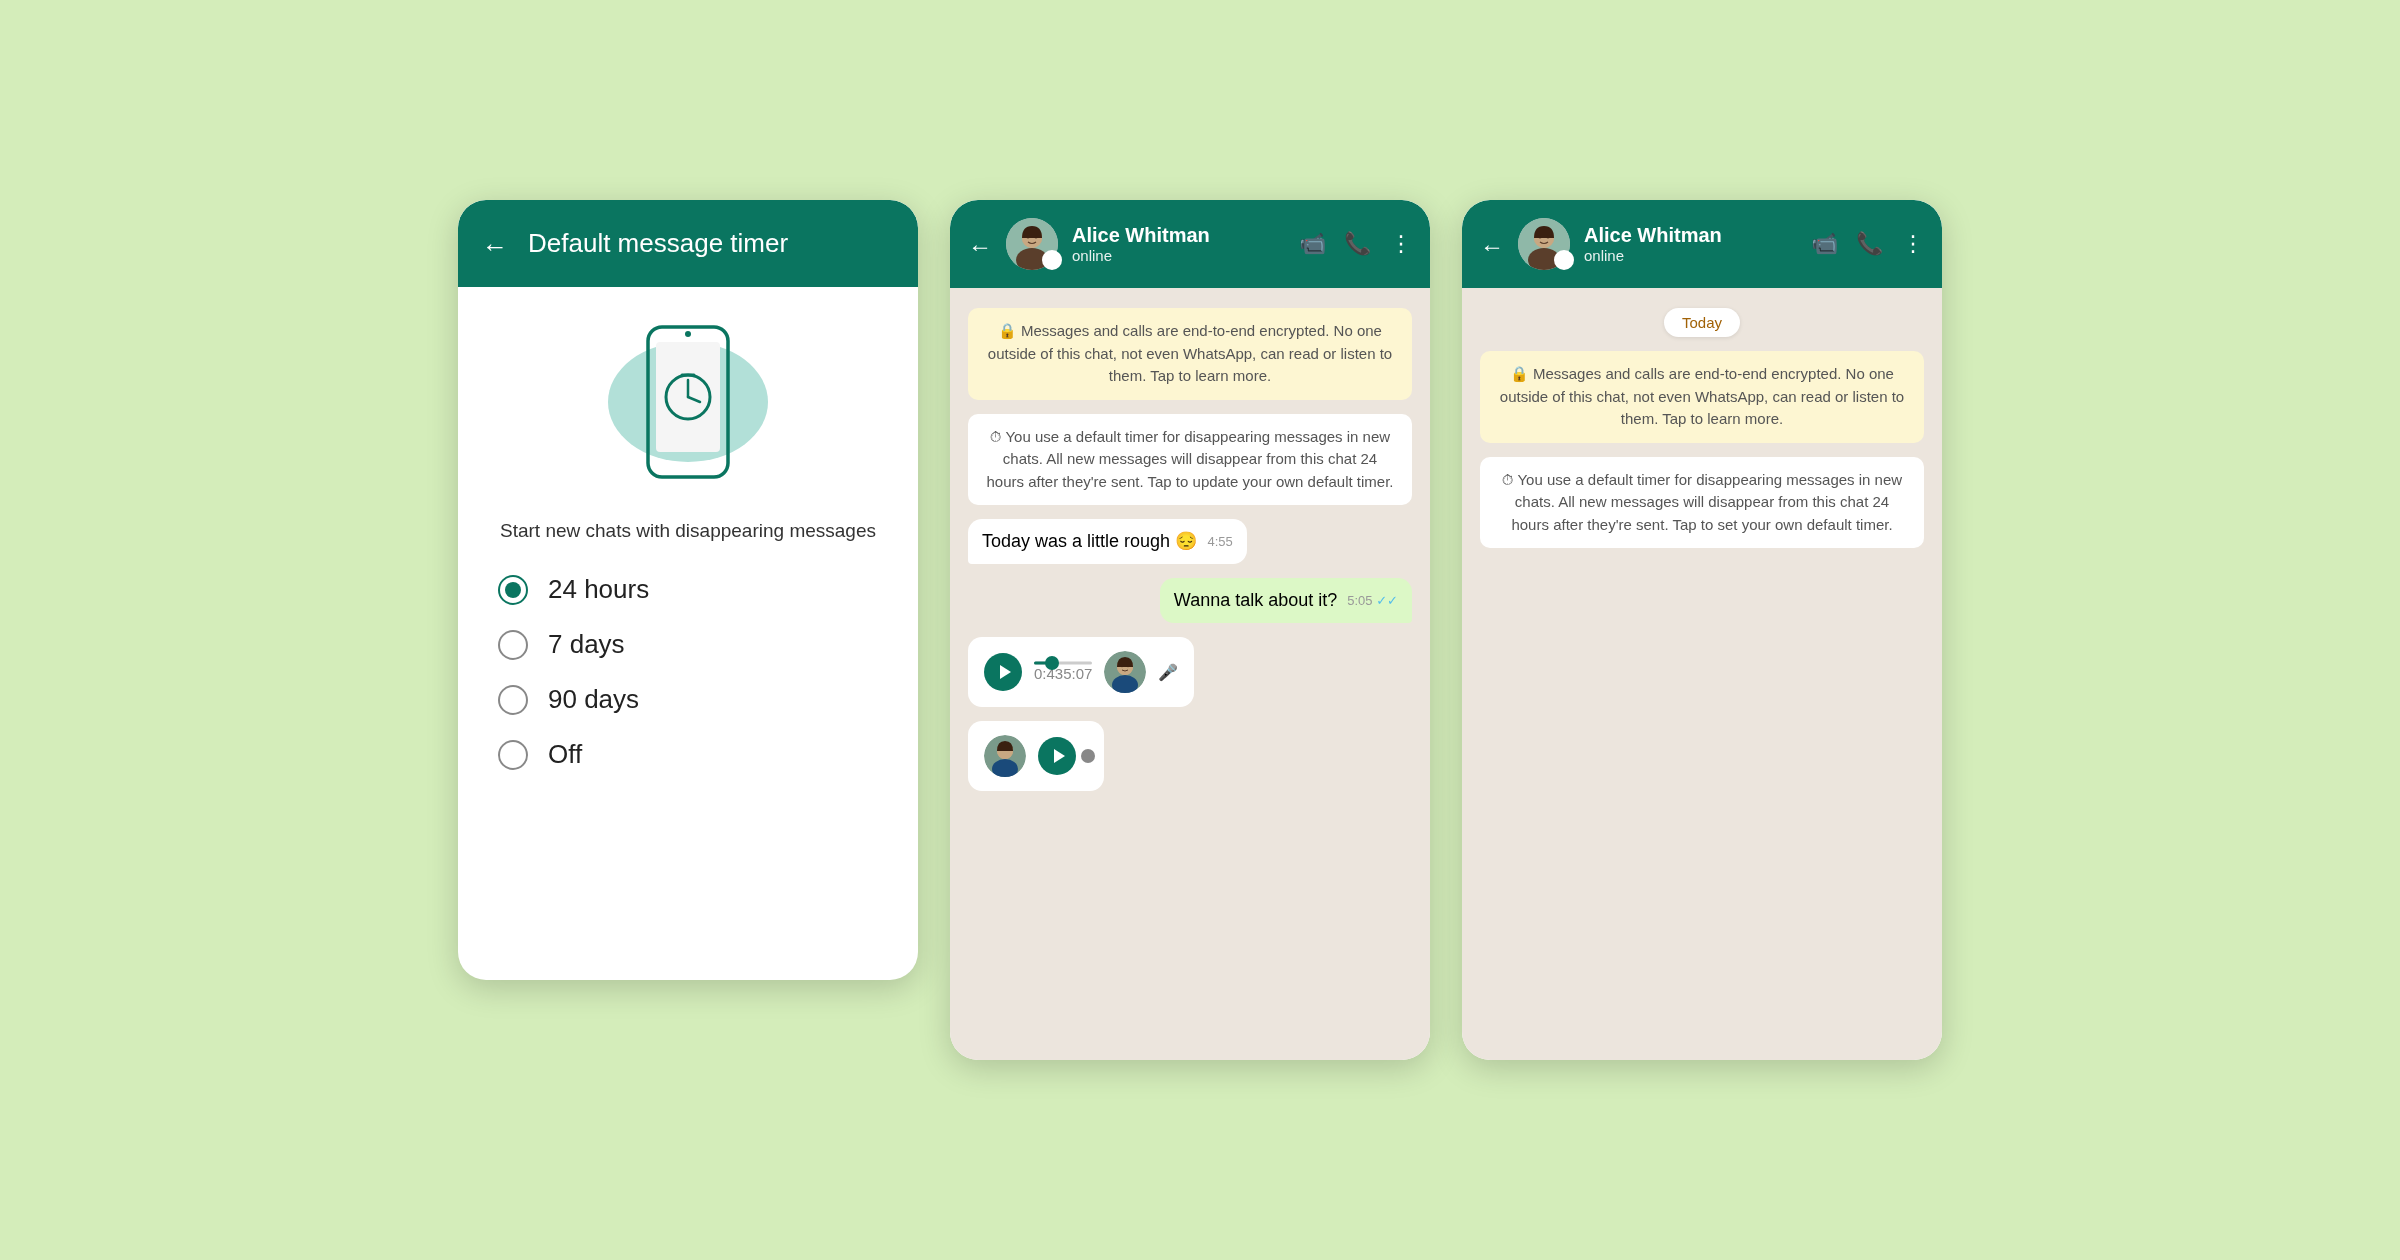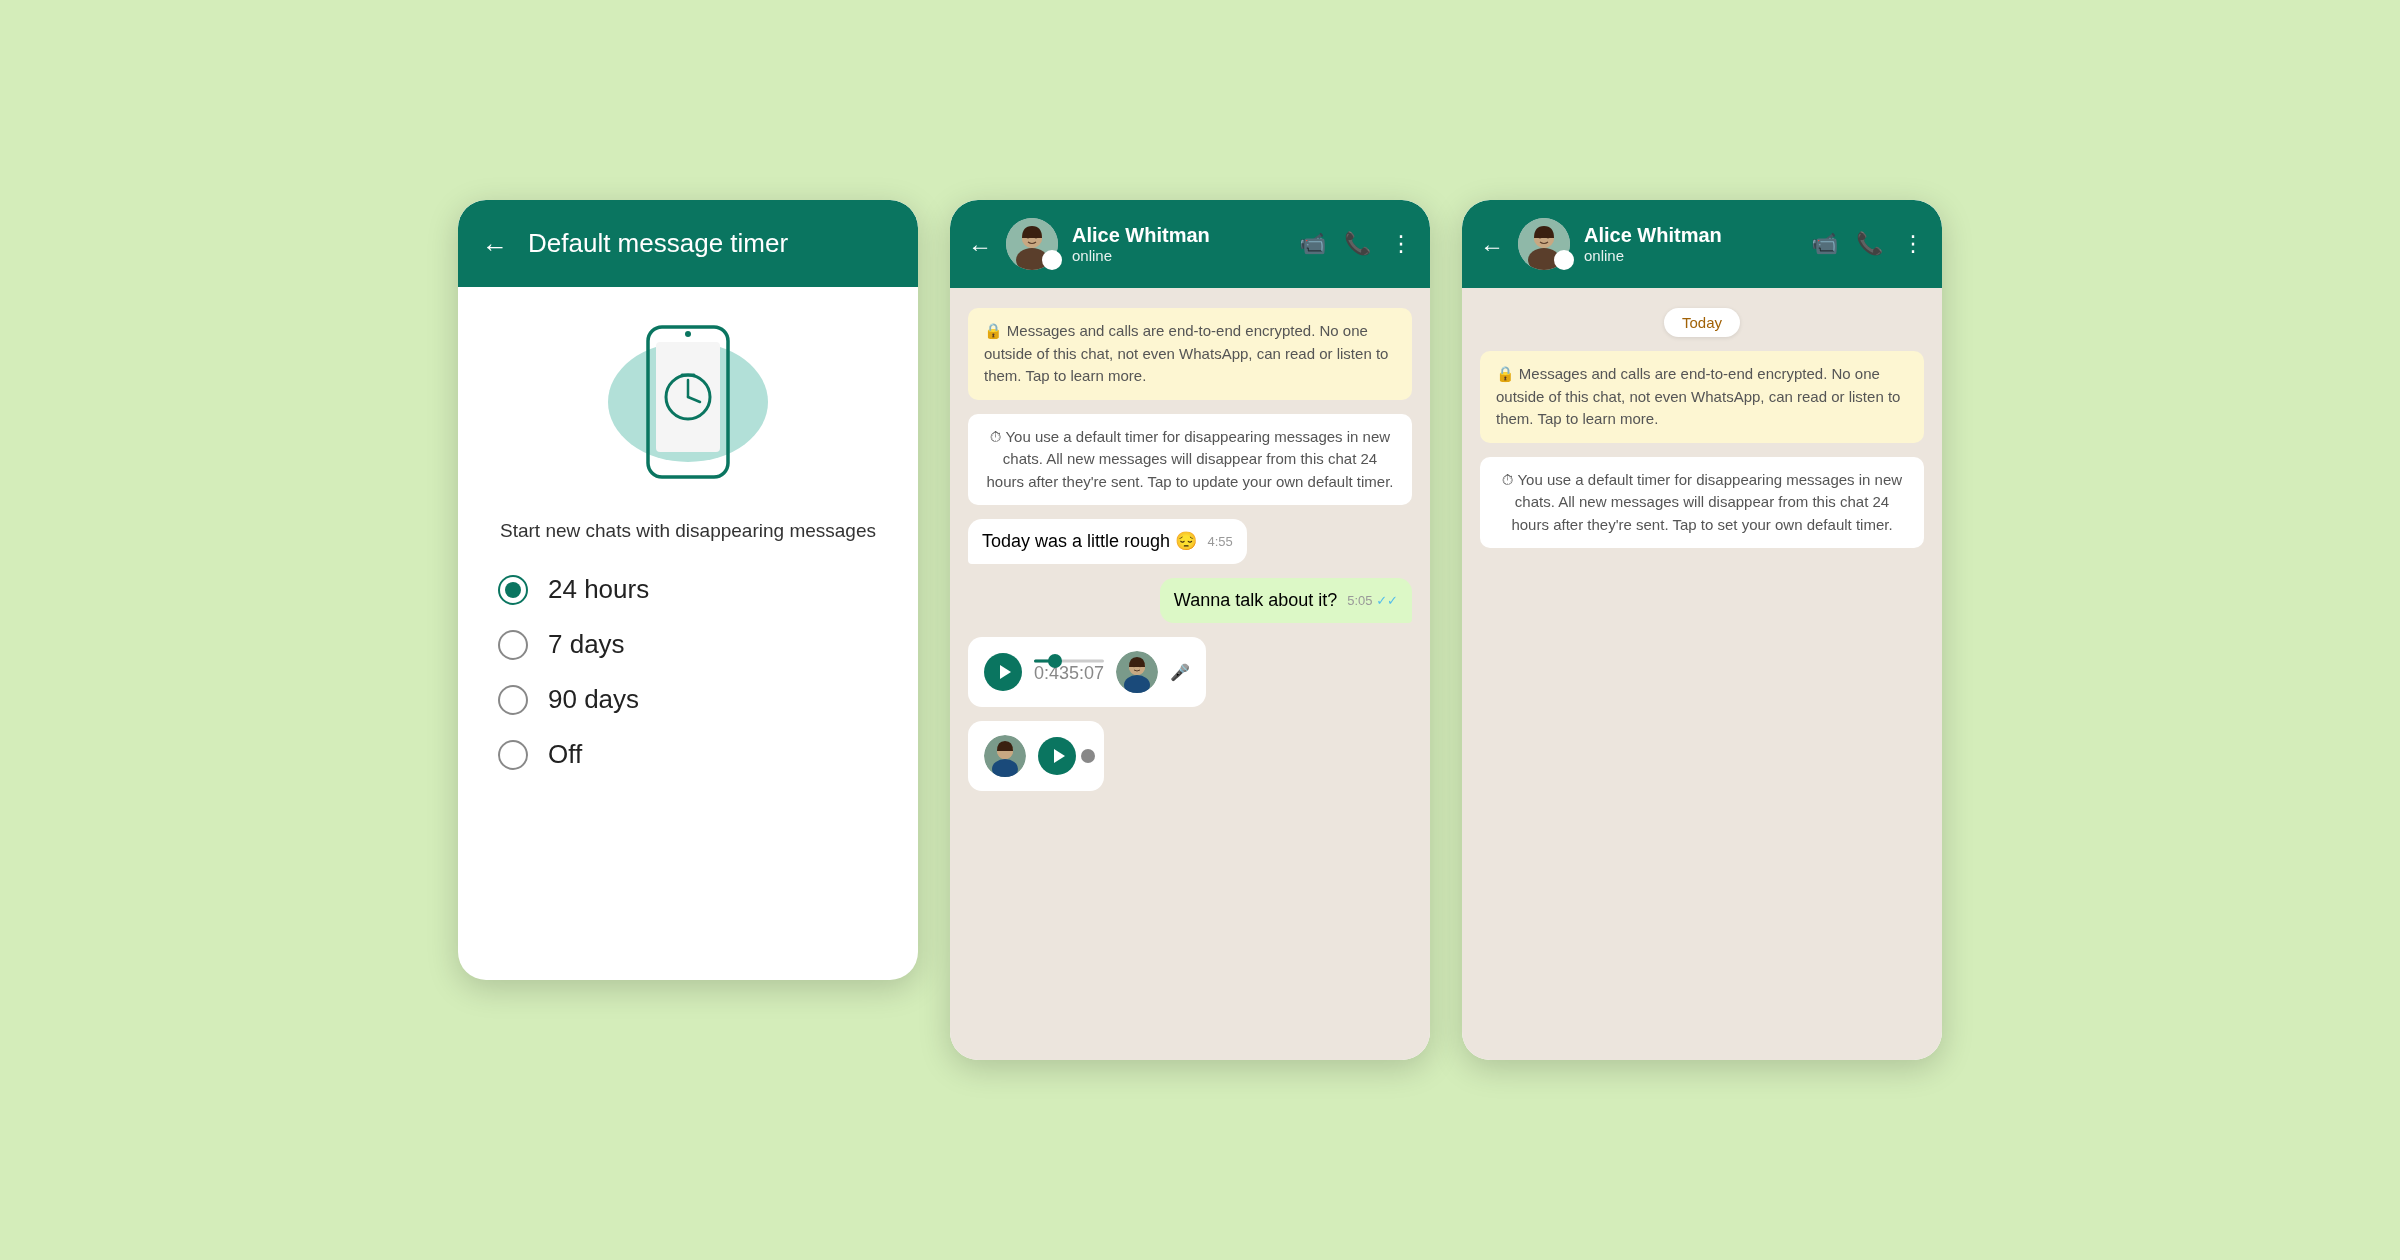--- a/index.html
+++ b/index.html
@@ -207,21 +207,21 @@
       min-height: 700px;
     }
 
     
     .sys-msg {
       background: #fdf6d2;
       border-radius: 10px;
       padding: 12px 16px;
       font-size: 15px;
       color: #555;
-      text-align: left;
+      text-align: center;
       line-height: 1.5;
     }
     .sys-msg-timer {
       background: #fff;
       border-radius: 10px;
       padding: 12px 16px;
       font-size: 15px;
       color: #555;
       text-align: center;
       line-height: 1.5;
@@ -338,21 +338,21 @@
     }
     .voice-meta {
       display: flex;
       flex-direction: column;
       gap: 2px;
       flex: 1;
     }
     .voice-time-row {
       display: flex;
       justify-content: space-between;
-      font-size: 18px;
+      font-size: 15px;
       color: #888;
       align-items: flex-end;
     }
 
     
     .today-badge {
       display: flex;
       justify-content: center;
     }
     .today-pill {

